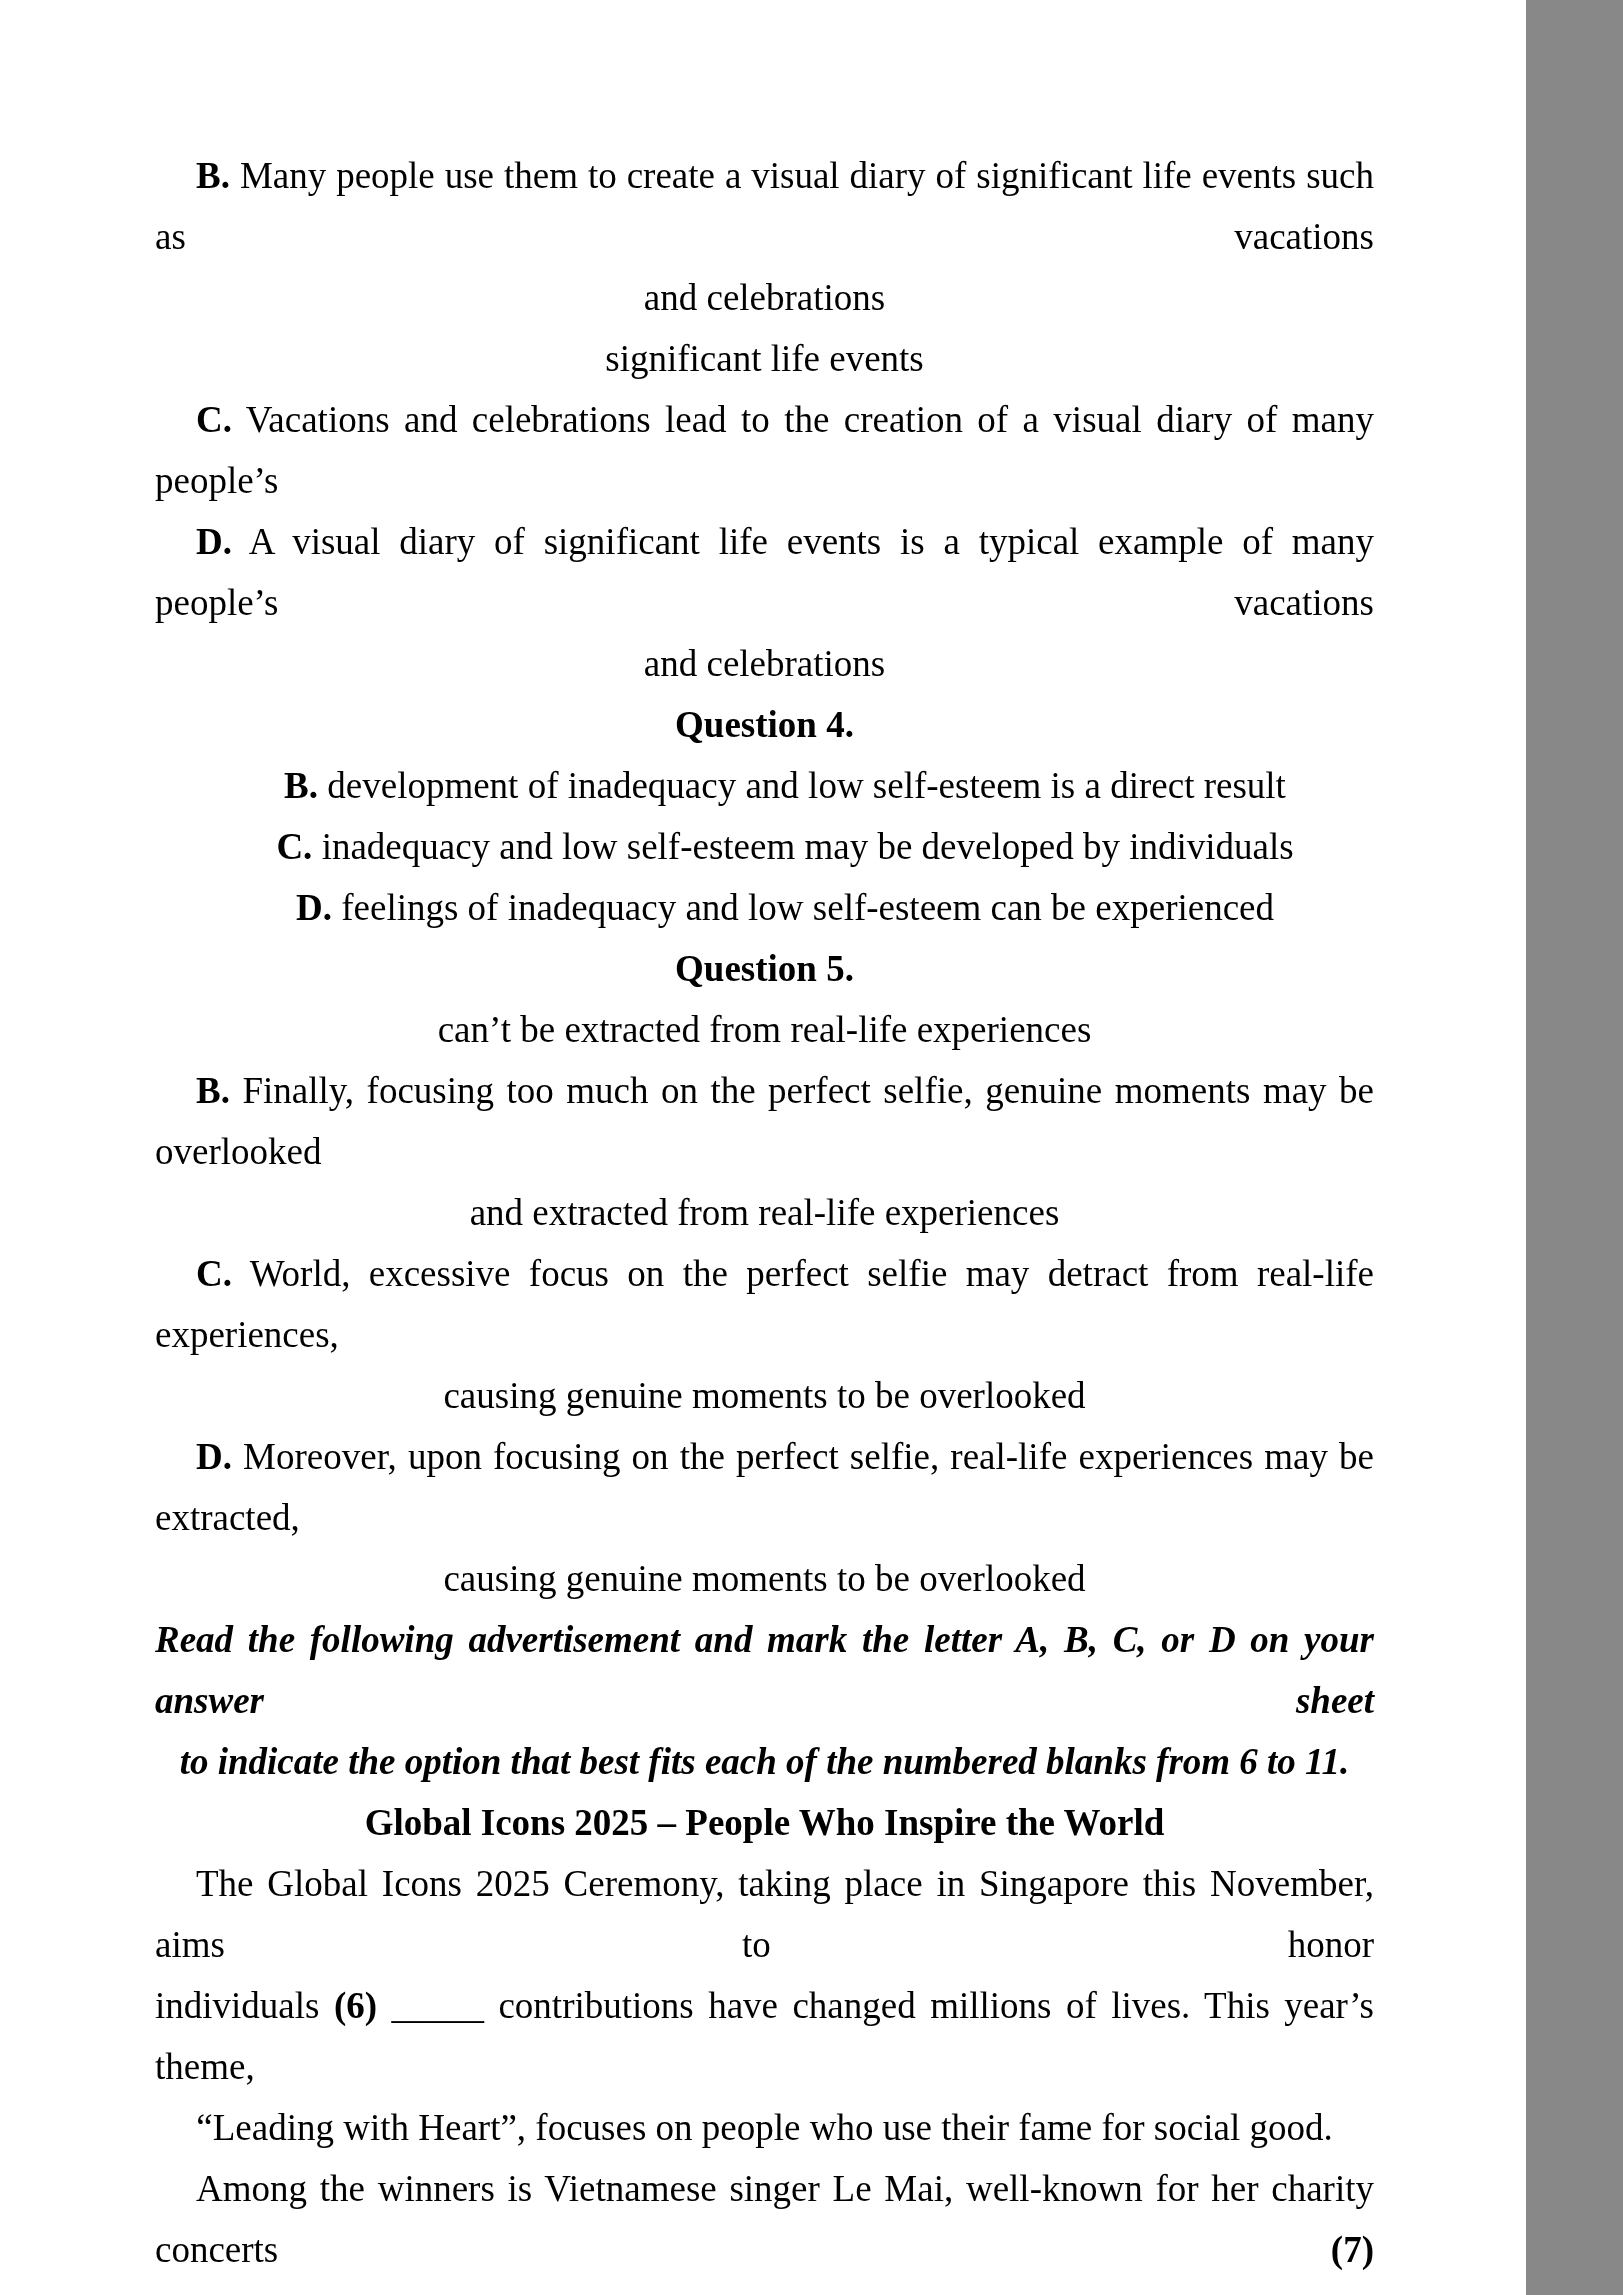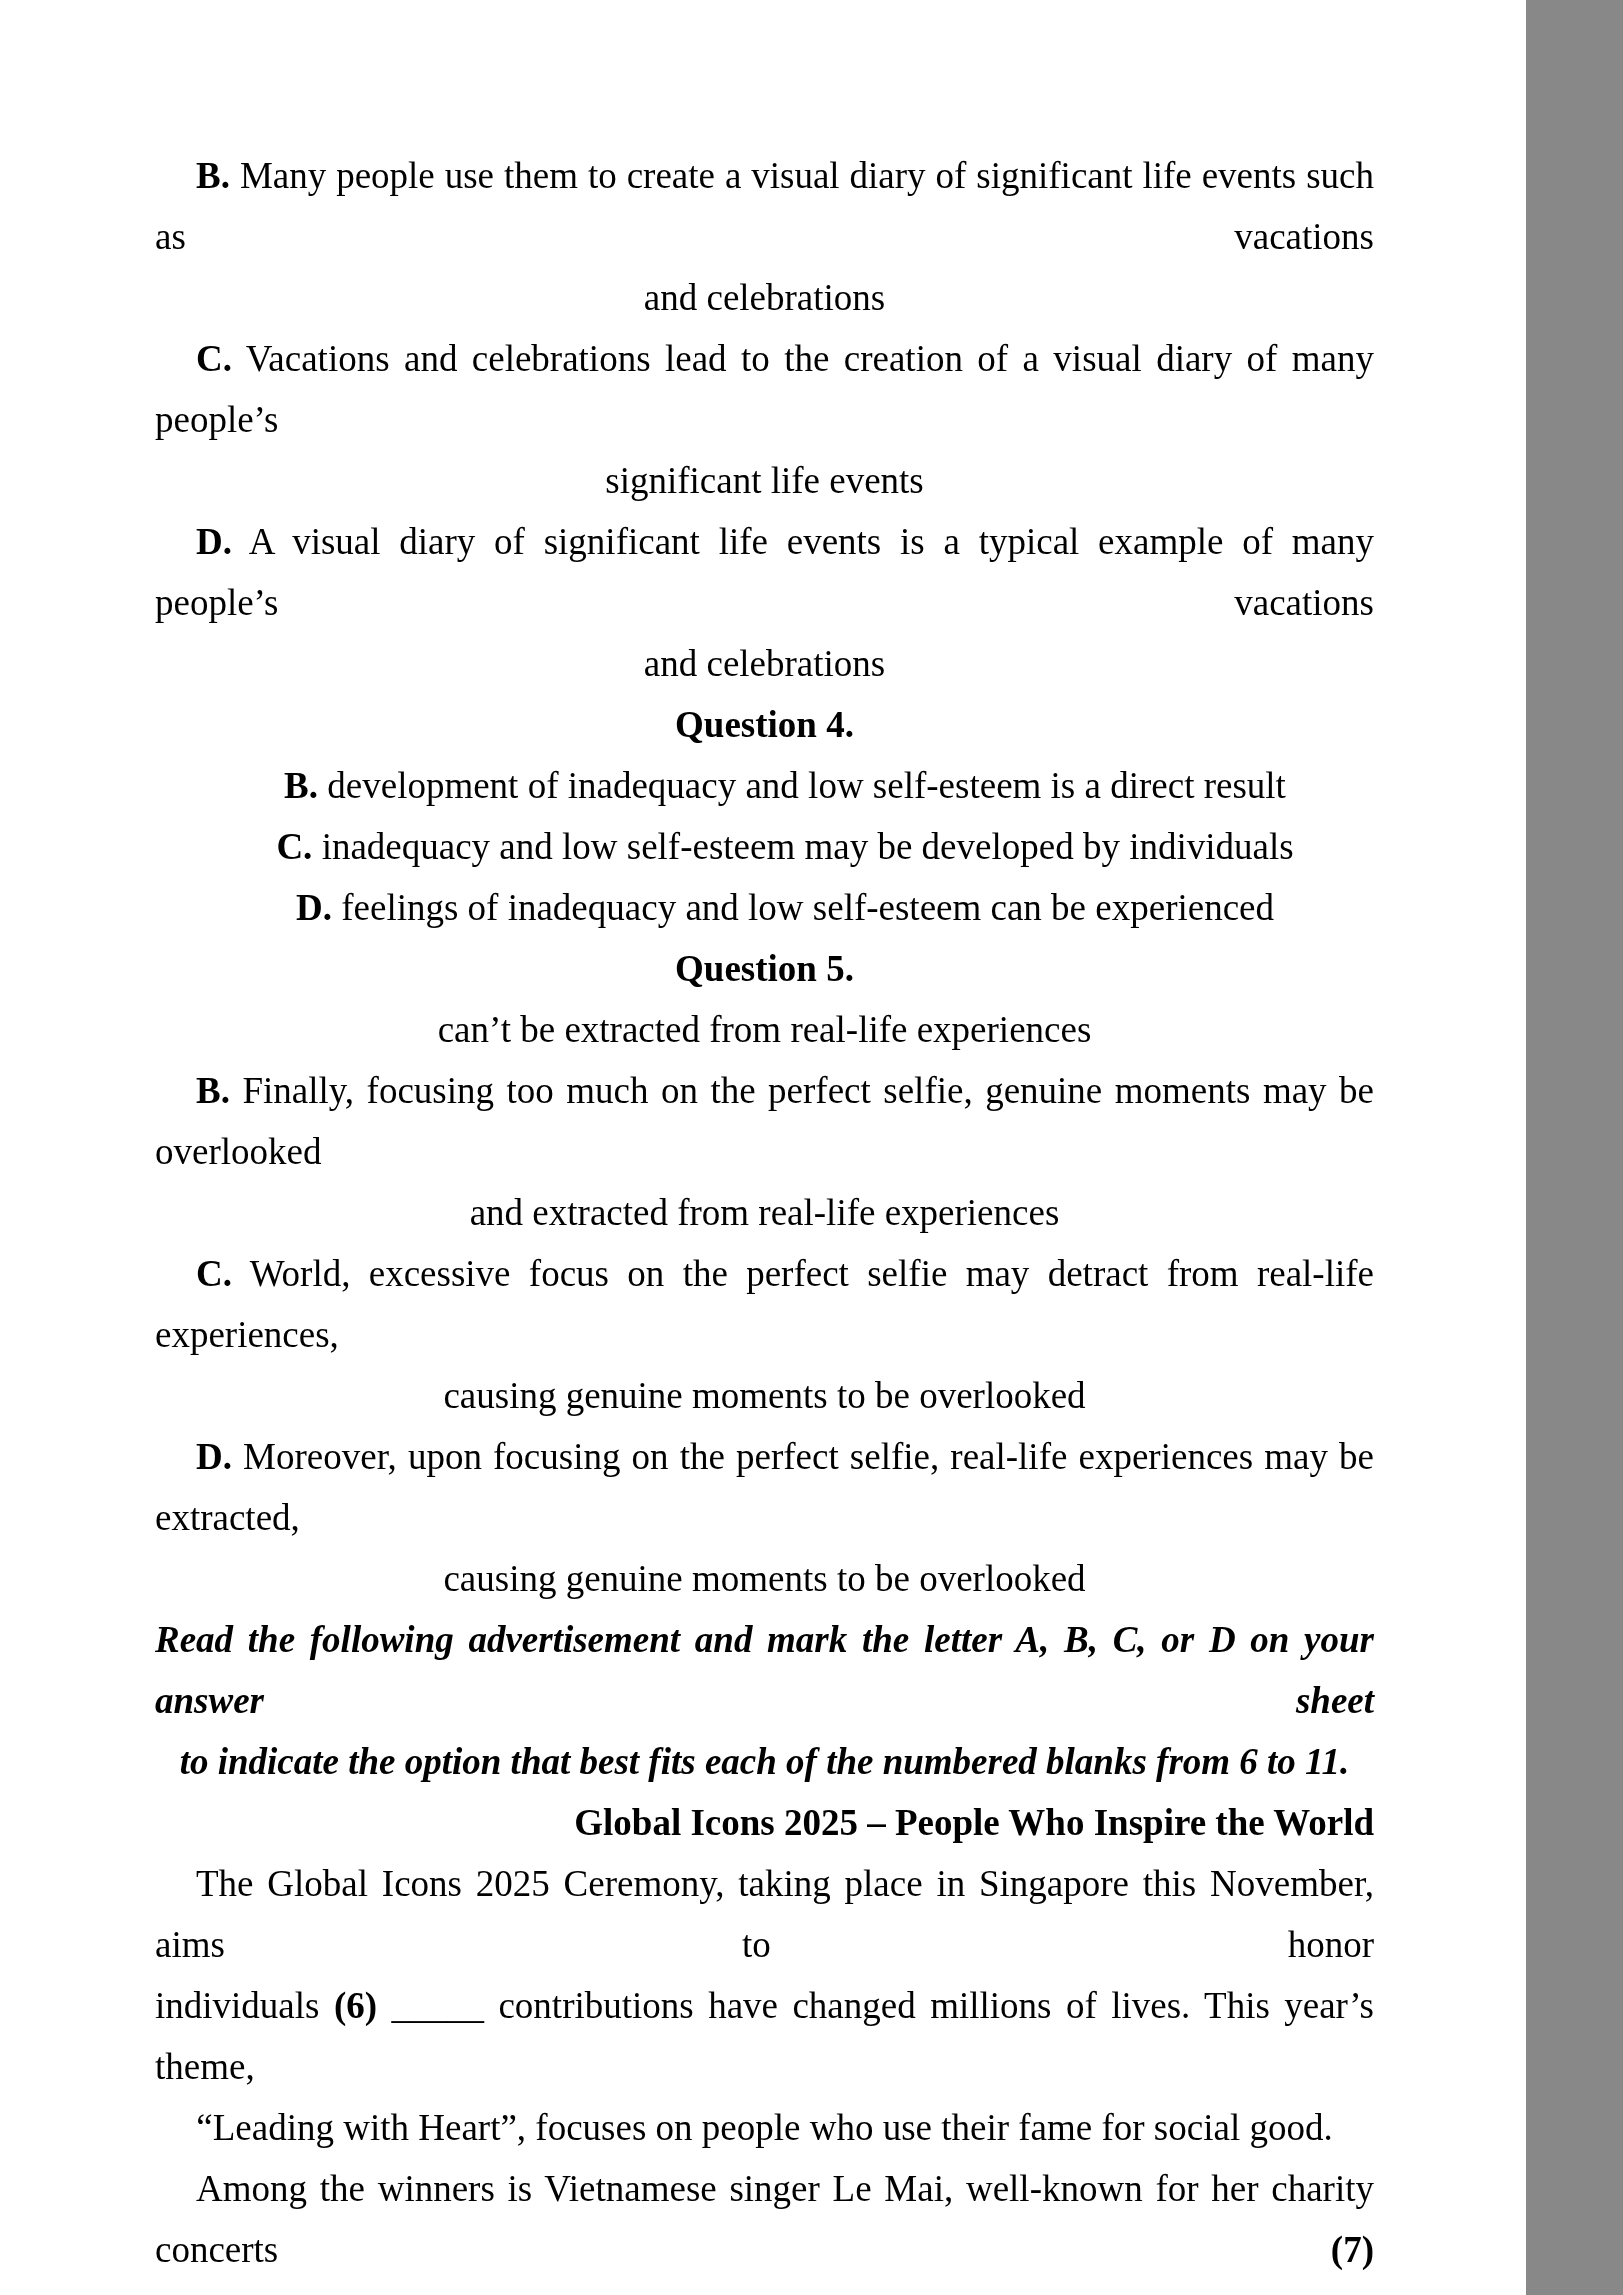--- a/index.html
+++ b/index.html
@@ -13,35 +13,35 @@
     box-sizing: border-box;
     padding: 145px 152px 0 155px;
     font-family: Liberation Serif, serif;
     font-size: 37px;
   }
   .line {
     line-height: 61px;
     white-space: normal;
   }
   .align-left   { text-align: center; }
-  .align-center { text-align: right; }
+  .align-center { text-align: center; }
   .align-justify{ text-align: justify; text-align-last: justify; }
   .indent { text-indent: 41px; }
   .b  { font-weight: bold; }
   .i  { font-style: italic; }
 </style>
 </head>
 <body>
 
 <div class="page">
   <div id="doc">
       <div class="line align-justify indent"><span class="b">B.</span><span> Many people use them to create a visual diary of significant life events such as vacations</span></div>
       <div class="line align-left"><span>and celebrations</span></div>
+      <div class="line align-left"><span>significant life events</span></div>
       <div class="line align-justify indent"><span class="b">C.</span><span> Vacations and celebrations lead to the creation of a visual diary of many people’s</span></div>
-      <div class="line align-left"><span>significant life events</span></div>
       <div class="line align-justify indent"><span class="b">D.</span><span> A visual diary of significant life events is a typical example of many people’s vacations</span></div>
       <div class="line align-left"><span>and celebrations</span></div>
       <div class="line align-left"><span class="b">Question 4.</span></div>
       <div class="line align-left indent"><span class="b">B.</span><span> development of inadequacy and low self-esteem is a direct result</span></div>
       <div class="line align-left indent"><span class="b">C.</span><span> inadequacy and low self-esteem may be developed by individuals</span></div>
       <div class="line align-left indent"><span class="b">D.</span><span> feelings of inadequacy and low self-esteem can be experienced</span></div>
       <div class="line align-left"><span class="b">Question 5.</span></div>
       <div class="line align-left"><span>can’t be extracted from real-life experiences</span></div>
       <div class="line align-justify indent"><span class="b">B.</span><span> Finally, focusing too much on the perfect selfie, genuine moments may be overlooked</span></div>
       <div class="line align-left"><span>and extracted from real-life experiences</span></div>

